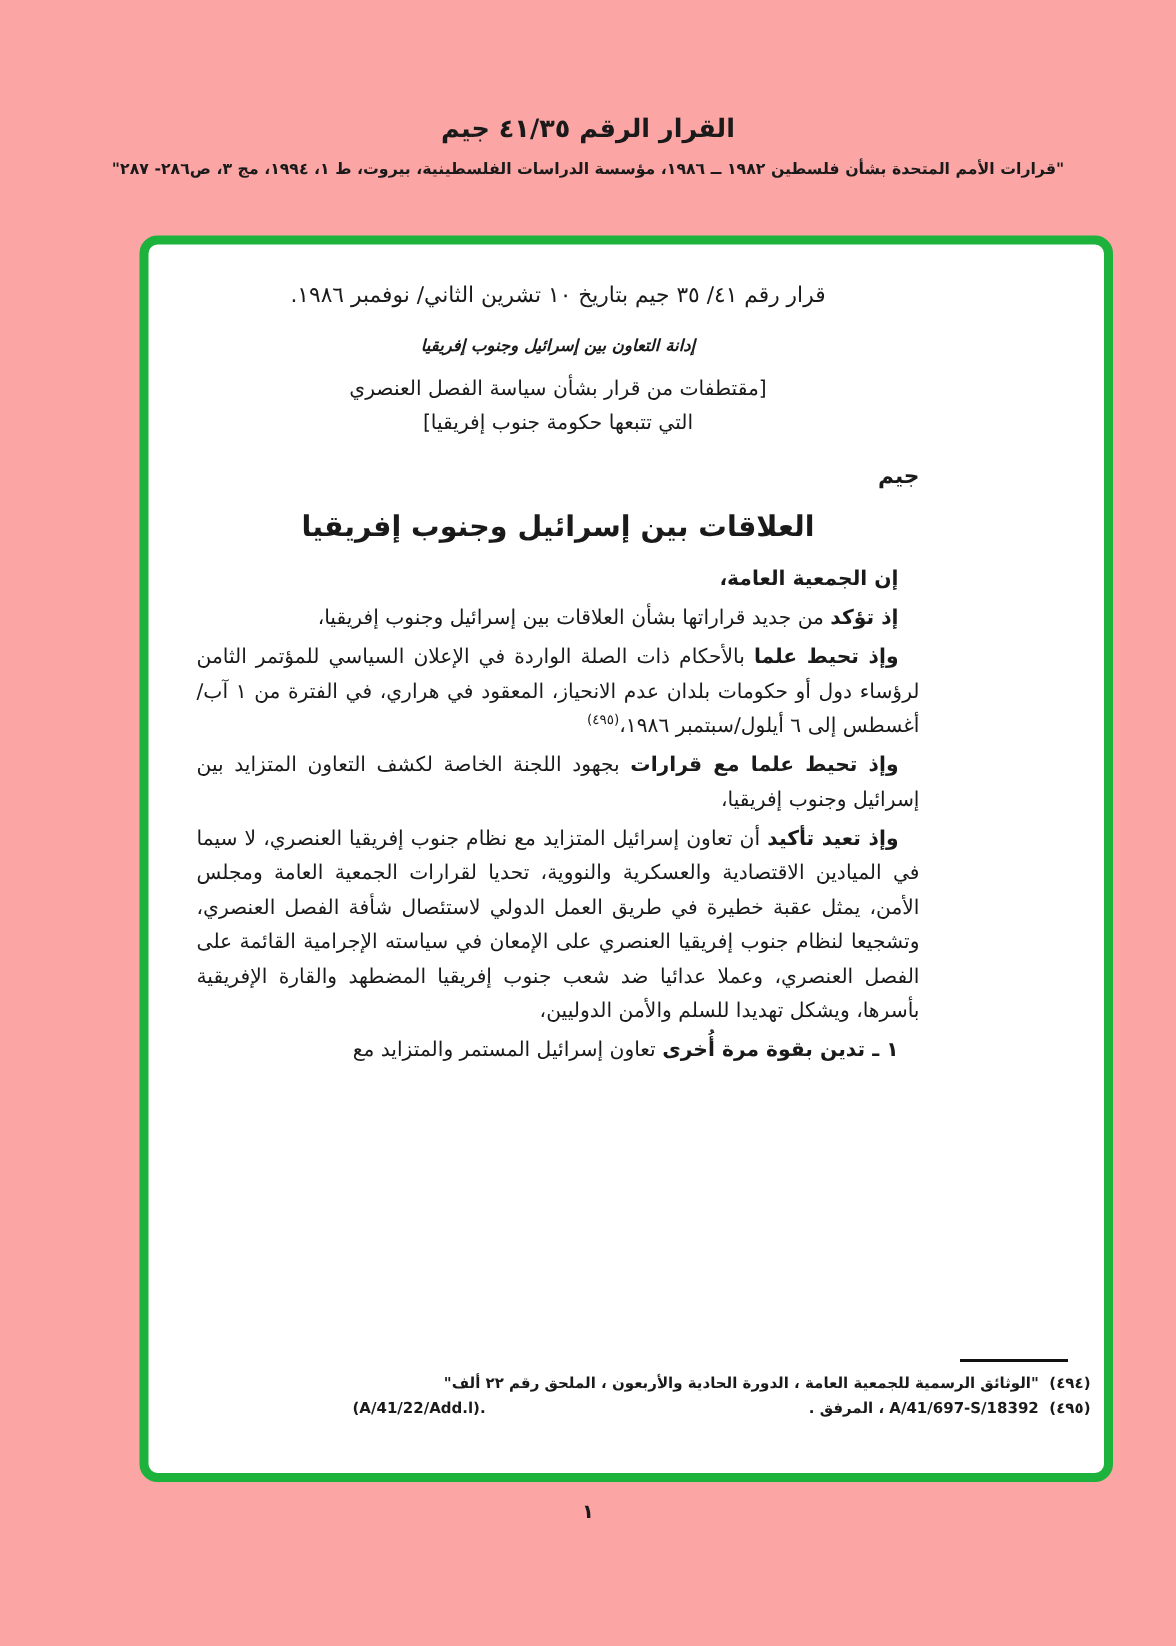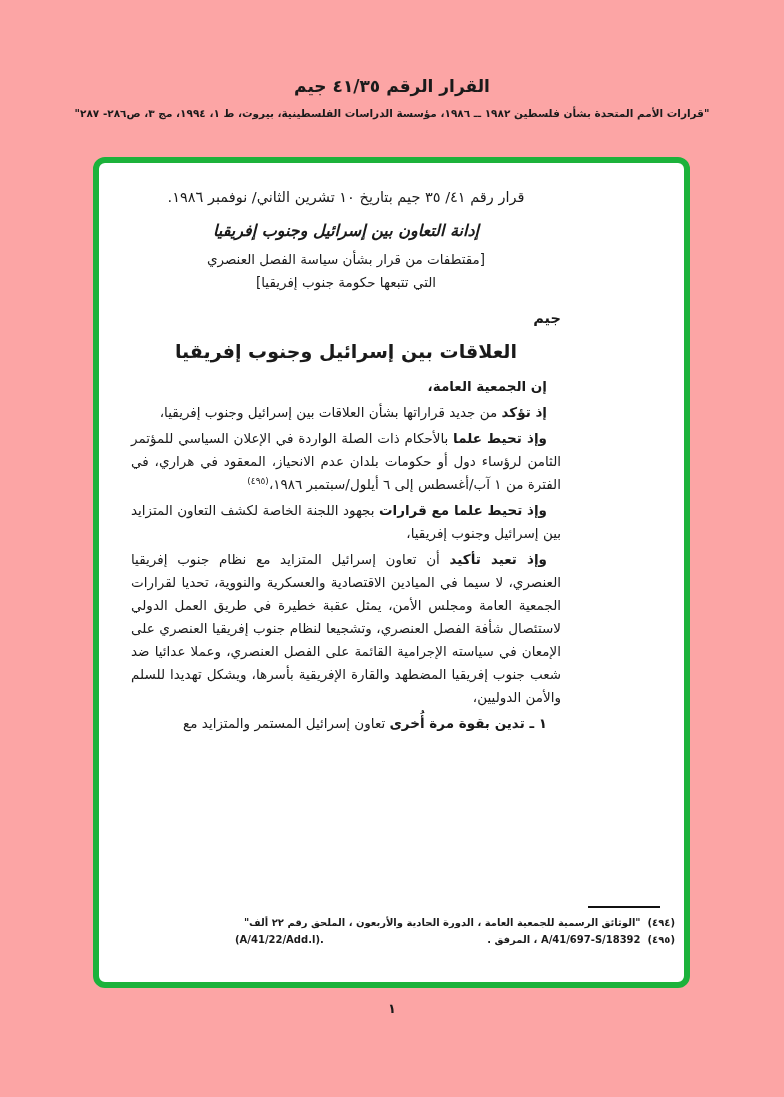--- a/index.html
+++ b/index.html
@@ -11,32 +11,32 @@
   }
   .page { position:absolute; inset:0; background:#fca5a5; }
 
   
   .doc-header { position:absolute; top:76px; right:0; left:0; text-align:center; }
   .doc-title { font-size:17px; font-weight:bold; letter-spacing:0.5px; }
   .doc-citation { margin-top:11px; font-size:10.5px; font-weight:bold; white-space:nowrap; }
 
   
   .green-box {
-    position:absolute; left:93px; top:157px; width:597px; height:831px;
+    position:absolute; left:93px; top:157px; width:649px; height:831px;
     border:6px solid #1cb23b; border-radius:12px; overflow:hidden; background:#fff;
   }
   .box-inner {
     position:absolute; inset:0;
     padding:22px 123px 0 32px;
     direction:rtl;
     font-size:13.5px; line-height:23px;
   }
 
   .res-heading  { text-align:center; font-size:14.5px; line-height:24px; margin-bottom:10px; }
-  .res-subject  { text-align:center; font-size:16px; line-height:24px; font-weight:bold; font-style:italic; margin-bottom:5px; }
+  .res-subject  { text-align:center; font-size:11px; line-height:24px; font-weight:bold; font-style:italic; margin-bottom:5px; }
   .res-bracket  { text-align:center; line-height:23px; }
   .res-bracket.last { margin-bottom:12px; }
   .sec-letter   { text-align:right; font-weight:bold; font-size:14.5px; line-height:24px; margin:6px 0 9px; }
   .sec-title    { text-align:center; font-weight:bold; font-size:19px; line-height:24px; margin-bottom:12px; }
 
   .preamble-intro { font-weight:bold; text-indent:14px; margin-bottom:2px; }
   .para { text-align:justify; text-indent:14px; margin-top:3px; }
   .para b { font-weight:bold;margin-top:24px; }
   .para sup { font-size:9px; vertical-align:super; line-height:0; }
   .num { font-weight:bold; }

